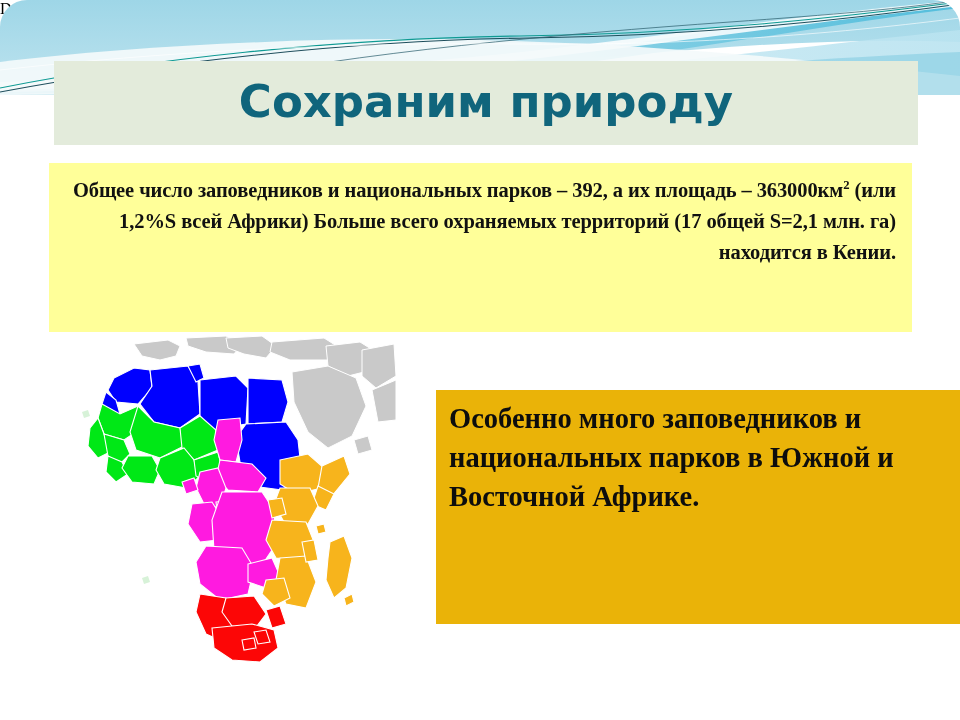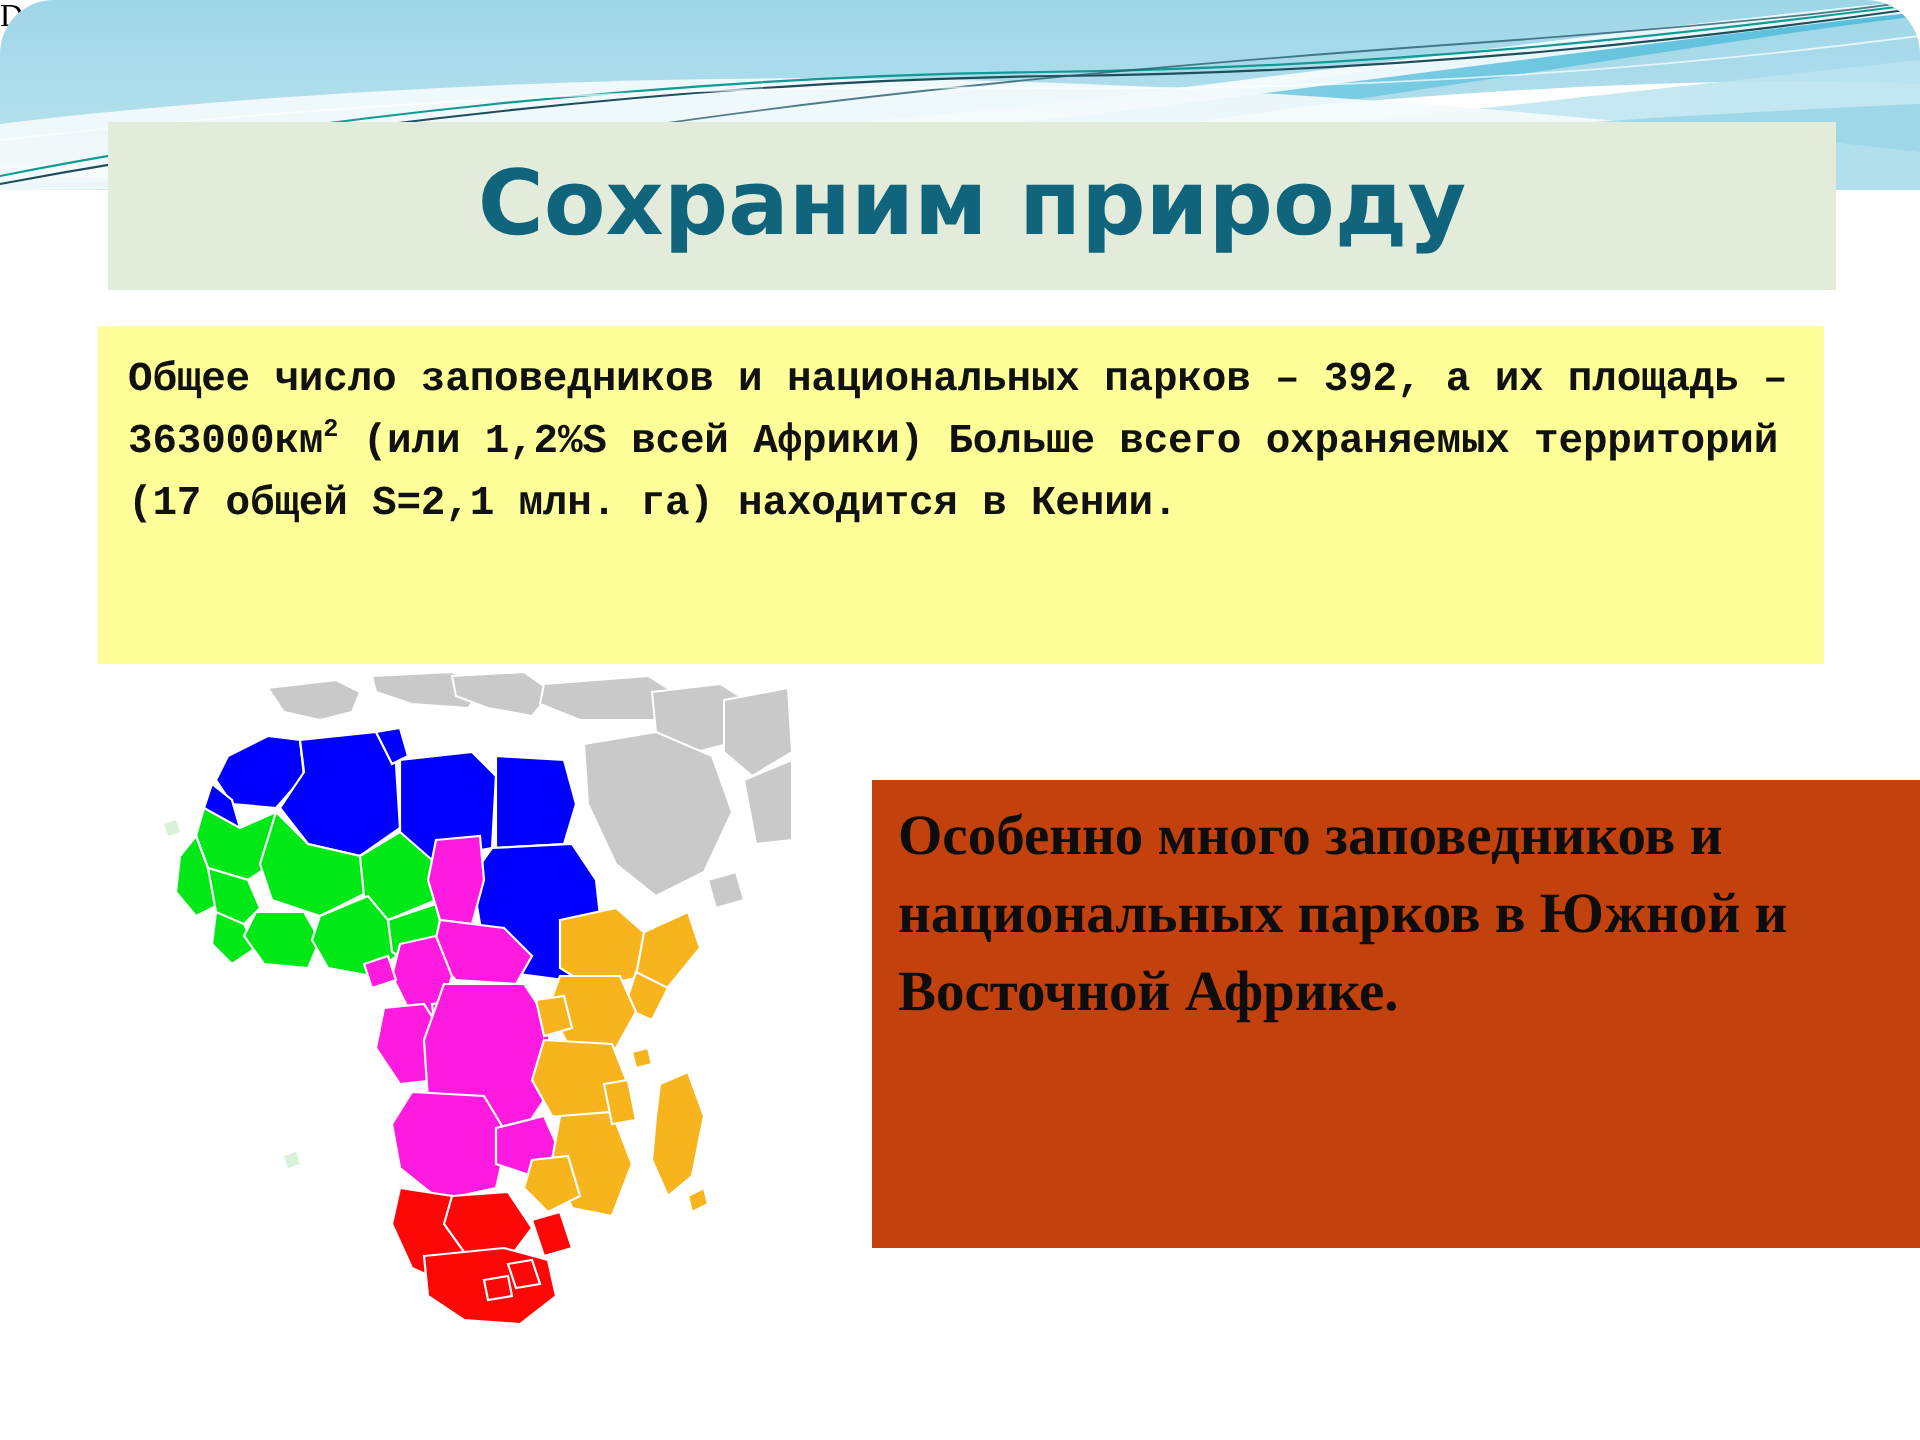--- a/index.html
+++ b/index.html
@@ -71,27 +71,28 @@
     position: absolute;
     left: 49px;
     top: 163px;
     width: 863px;
     height: 169px;
     background: #ffff99;
     box-sizing: border-box;
     padding: 12px 16px 0 15px;
   }
   #fact-text {
-    font-family: Liberation Mono, monospace;
+    font-family: Liberation Serif, serif;
     font-weight: bold;
     font-size: 20.5px;
     line-height: 31px;
     color: #111111;
     letter-spacing: -0.1px;
     margin: 0;
+    text-align: right;
   }
   #fact-text sup {
     font-size: 0.62em;
     vertical-align: super;
     line-height: 0;
   }
 
   
   #map-figure {
     position: absolute;
@@ -303,21 +304,21 @@
         <path d="M190,274 L204,270 L210,288 L196,292 Z"></path>
       </g>
 
       <g fill="#d7f2d8" stroke="none">
         <path d="M6,76 L12,74 L14,80 L8,82 Z"></path>
         <path d="M66,242 L72,240 L74,246 L68,248 Z"></path>
       </g>
     </svg>
   </div>
 
-  <div id="callout-box" style="background: #c2410c;">
+  <div id="callout-box" style="background: #eab308;">
     <p id="callout-text" style="color: rgb(13, 13, 13);">Особенно много заповедников и национальных парков в Южной и Восточной Африке.</p>
   </div>
 
 </div>
 
 
 
 <domain>Document</domain>
 
 </body></html>

